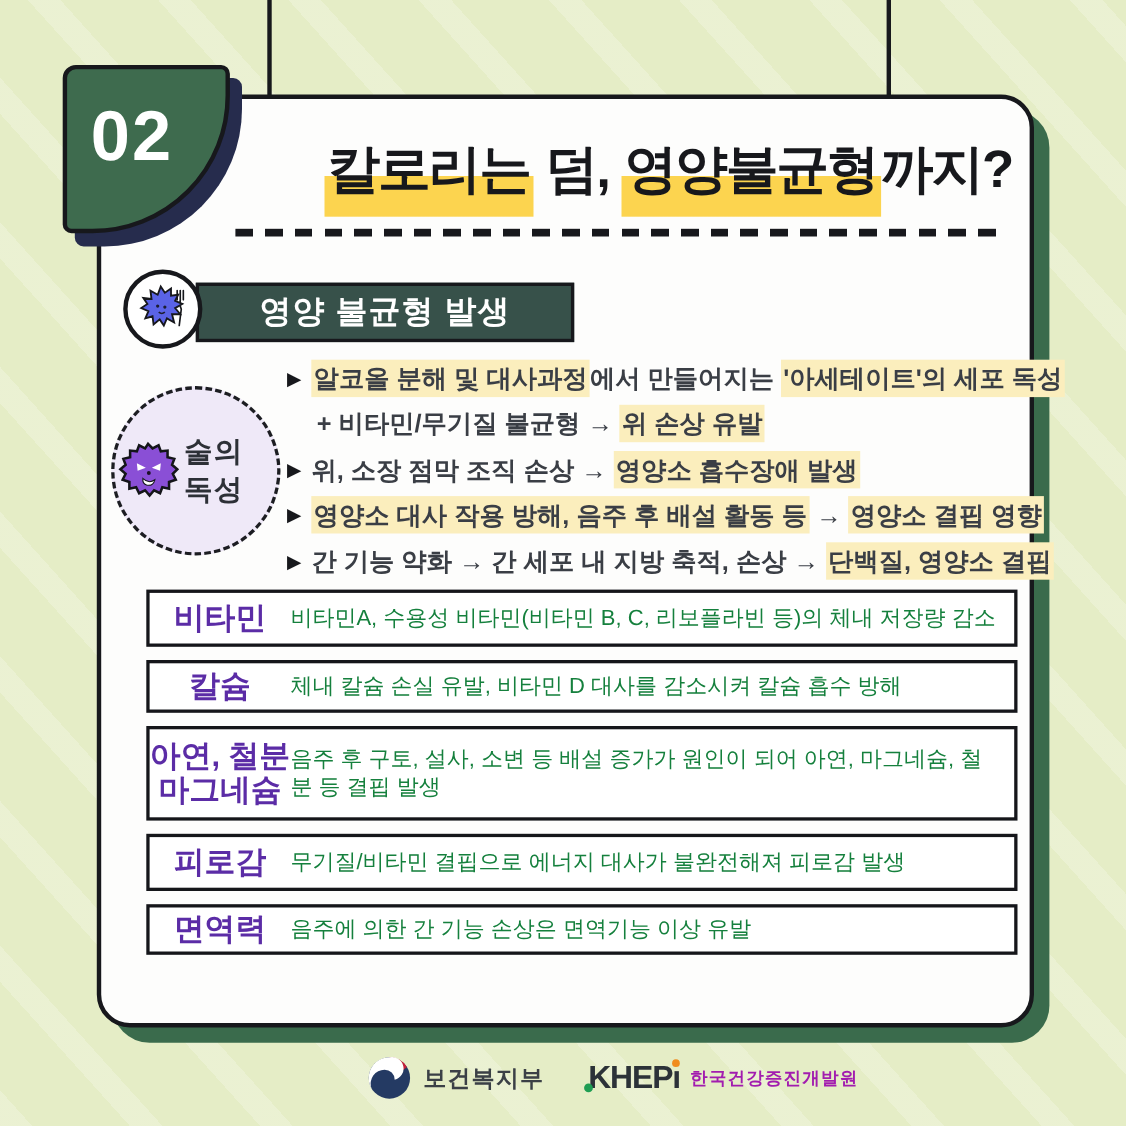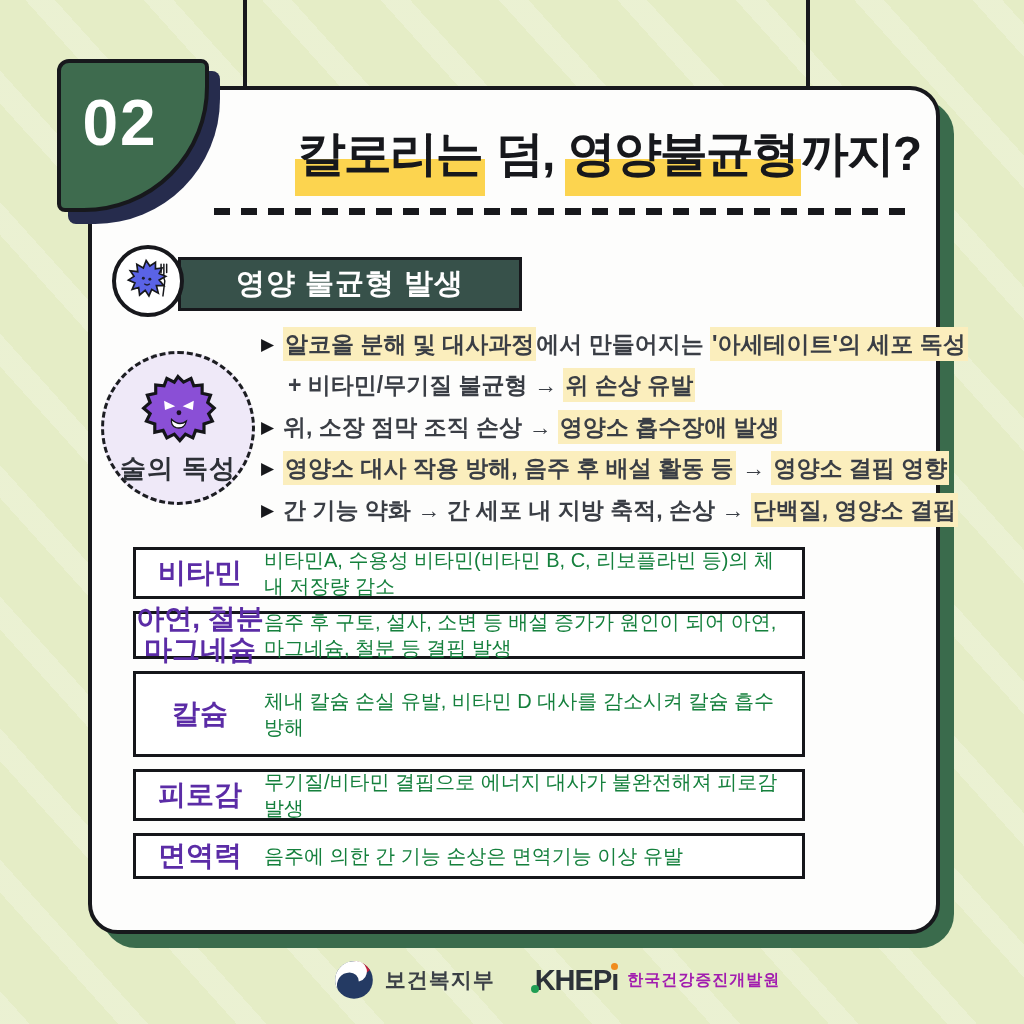--- a/index.html
+++ b/index.html
@@ -45,31 +45,31 @@
   .section-circle{position:absolute;left:112px;top:245px;width:72px;height:72px;
     border-radius:50%;background:#fff;border:4px solid var(--ink);z-index:3;
     display:flex;align-items:center;justify-content:center;}
   .section-badge{position:absolute;left:178px;top:257px;width:344px;height:54px;
     background:var(--dark-green);border:3px solid var(--ink);z-index:2;
     display:flex;align-items:center;justify-content:center;
     color:#fff;font-size:29px;font-weight:800;letter-spacing:1px;}
 
   .tox-circle{position:absolute;left:101px;top:351px;width:154px;height:154px;
     border-radius:50%;border:3px dashed #1c1d22;background:var(--lavender);
-    display:flex;flex-direction:column;align-items:center;justify-content:center;gap:2px;}
+    display:flex;flex-direction:row;align-items:center;justify-content:flex-start;gap:2px;}
   .tox-label{font-size:26px;font-weight:600;color:#2d3037;letter-spacing:1px;}
 
   .bullets{position:absolute;left:261px;top:331px;width:676px;}
   .bullet{display:flex;align-items:flex-start;margin-bottom:15px;
     font-size:23px;font-weight:600;color:var(--text);line-height:1.15;white-space:nowrap;}
   .bullet .arr{font-size:17px;color:var(--ink);margin:4px 9px 0 0;}
   .bullet.cont{padding-left:27px;}
   .hl{background:var(--hl-soft);padding:4px 2px;}
 
-  .table{position:absolute;left:133px;top:547px;width:672px;}
+  .table{position:absolute;left:133px;top:536px;width:792px;}
   .trow{border:3px solid #15161a;background:#fff;display:flex;align-items:center;
     margin-bottom:12px;}
   .trow:nth-child(1){height:52px;}
   .trow:nth-child(2){height:48px;}
   .trow:nth-child(3){height:86px;}
   .trow:nth-child(4){height:52px;}
   .trow:nth-child(5){height:46px;}
   .tlabel{width:128px;flex-shrink:0;text-align:center;color:var(--purple);
     font-weight:800;font-size:28px;line-height:1.1;}
   .tdesc{font-size:20px;color:#15803d;font-weight:500;line-height:1.32;padding-right:10px;}
@@ -151,26 +151,26 @@
       <span class="btxt"><span>간 기능 약화 → 간 세포 내 지방 축적, 손상 → </span><span class="hl">단백질, 영양소 결핍</span></span>
     </div>
   </div>
 
 <div class="table">
     <div class="trow">
       <div class="tlabel">비타민</div>
       <div class="tdesc">비타민A, 수용성 비타민(비타민 B, C, 리보플라빈 등)의 체내 저장량 감소</div>
     </div>
     <div class="trow">
+      <div class="tlabel">칼슘</div>
+      <div class="tdesc">체내 칼슘 손실 유발, 비타민 D 대사를 감소시켜 칼슘 흡수 방해</div>
+    </div>
+    <div class="trow">
       <div class="tlabel">아연, 철분<br>마그네슘</div>
       <div class="tdesc">음주 후 구토, 설사, 소변 등 배설 증가가 원인이 되어 아연, 마그네슘, 철분 등 결핍 발생</div>
-    </div>
-    <div class="trow">
-      <div class="tlabel">칼슘</div>
-      <div class="tdesc">체내 칼슘 손실 유발, 비타민 D 대사를 감소시켜 칼슘 흡수 방해</div>
     </div>
     <div class="trow">
       <div class="tlabel">피로감</div>
       <div class="tdesc">무기질/비타민 결핍으로 에너지 대사가 불완전해져 피로감 발생</div>
     </div>
     <div class="trow">
       <div class="tlabel">면역력</div>
       <div class="tdesc">음주에 의한 간 기능 손상은 면역기능 이상 유발</div>
     </div>
   </div>

